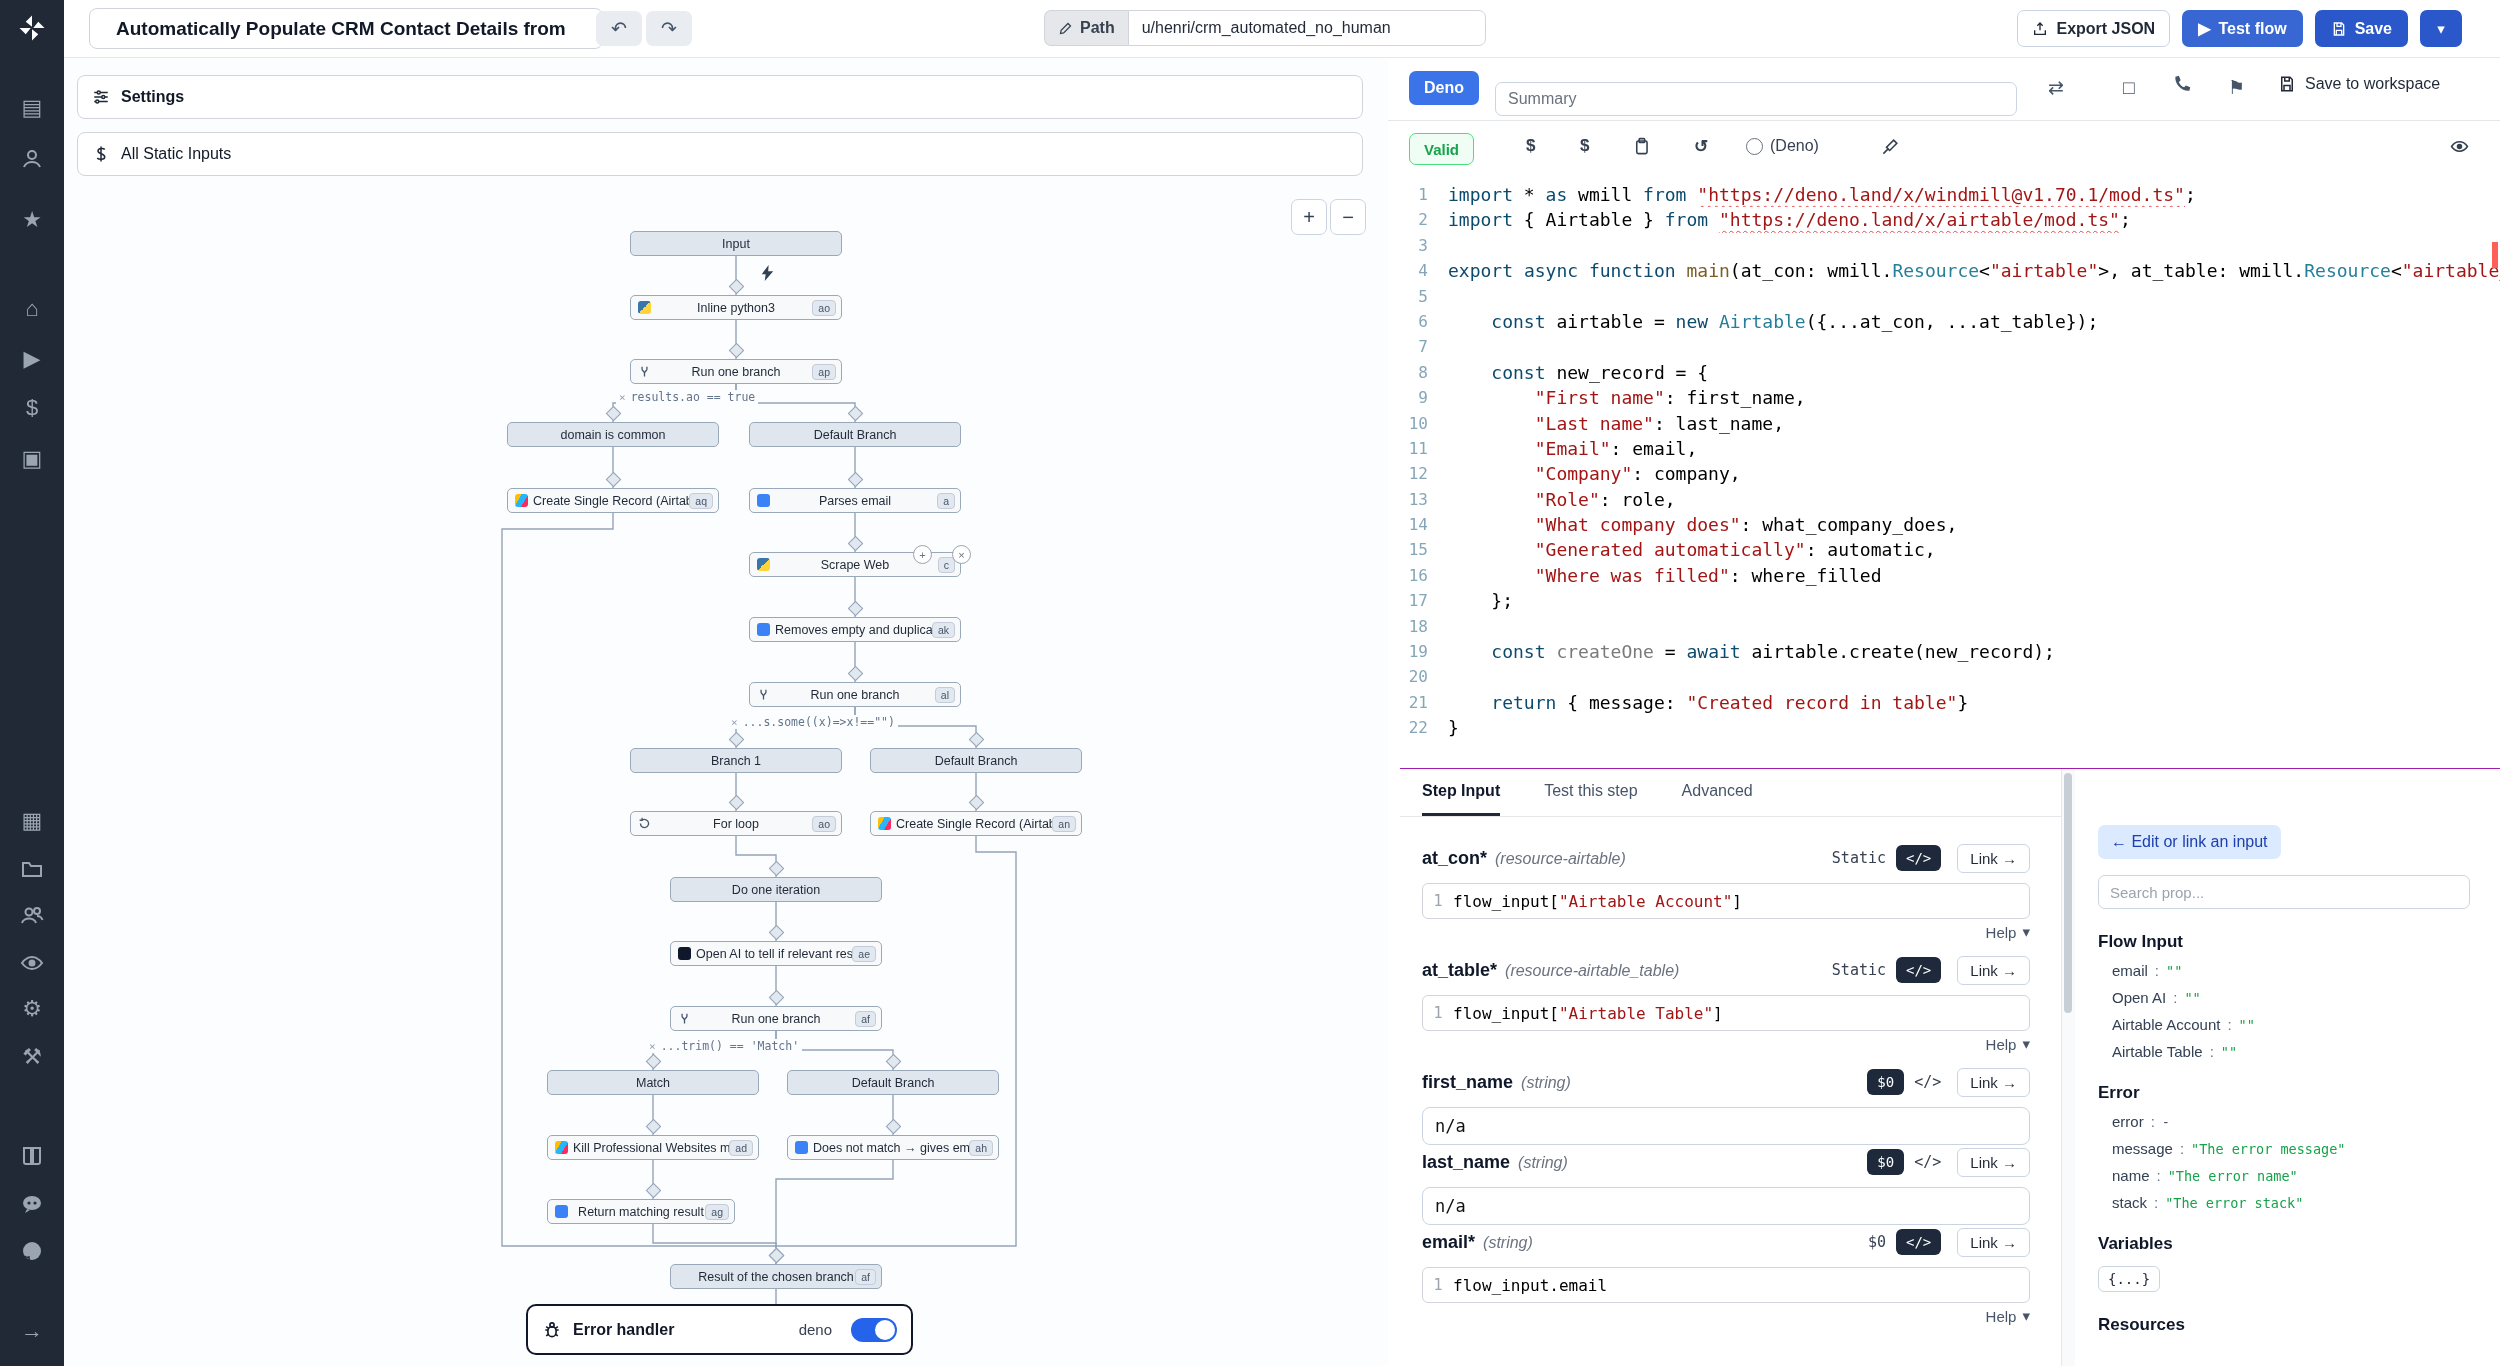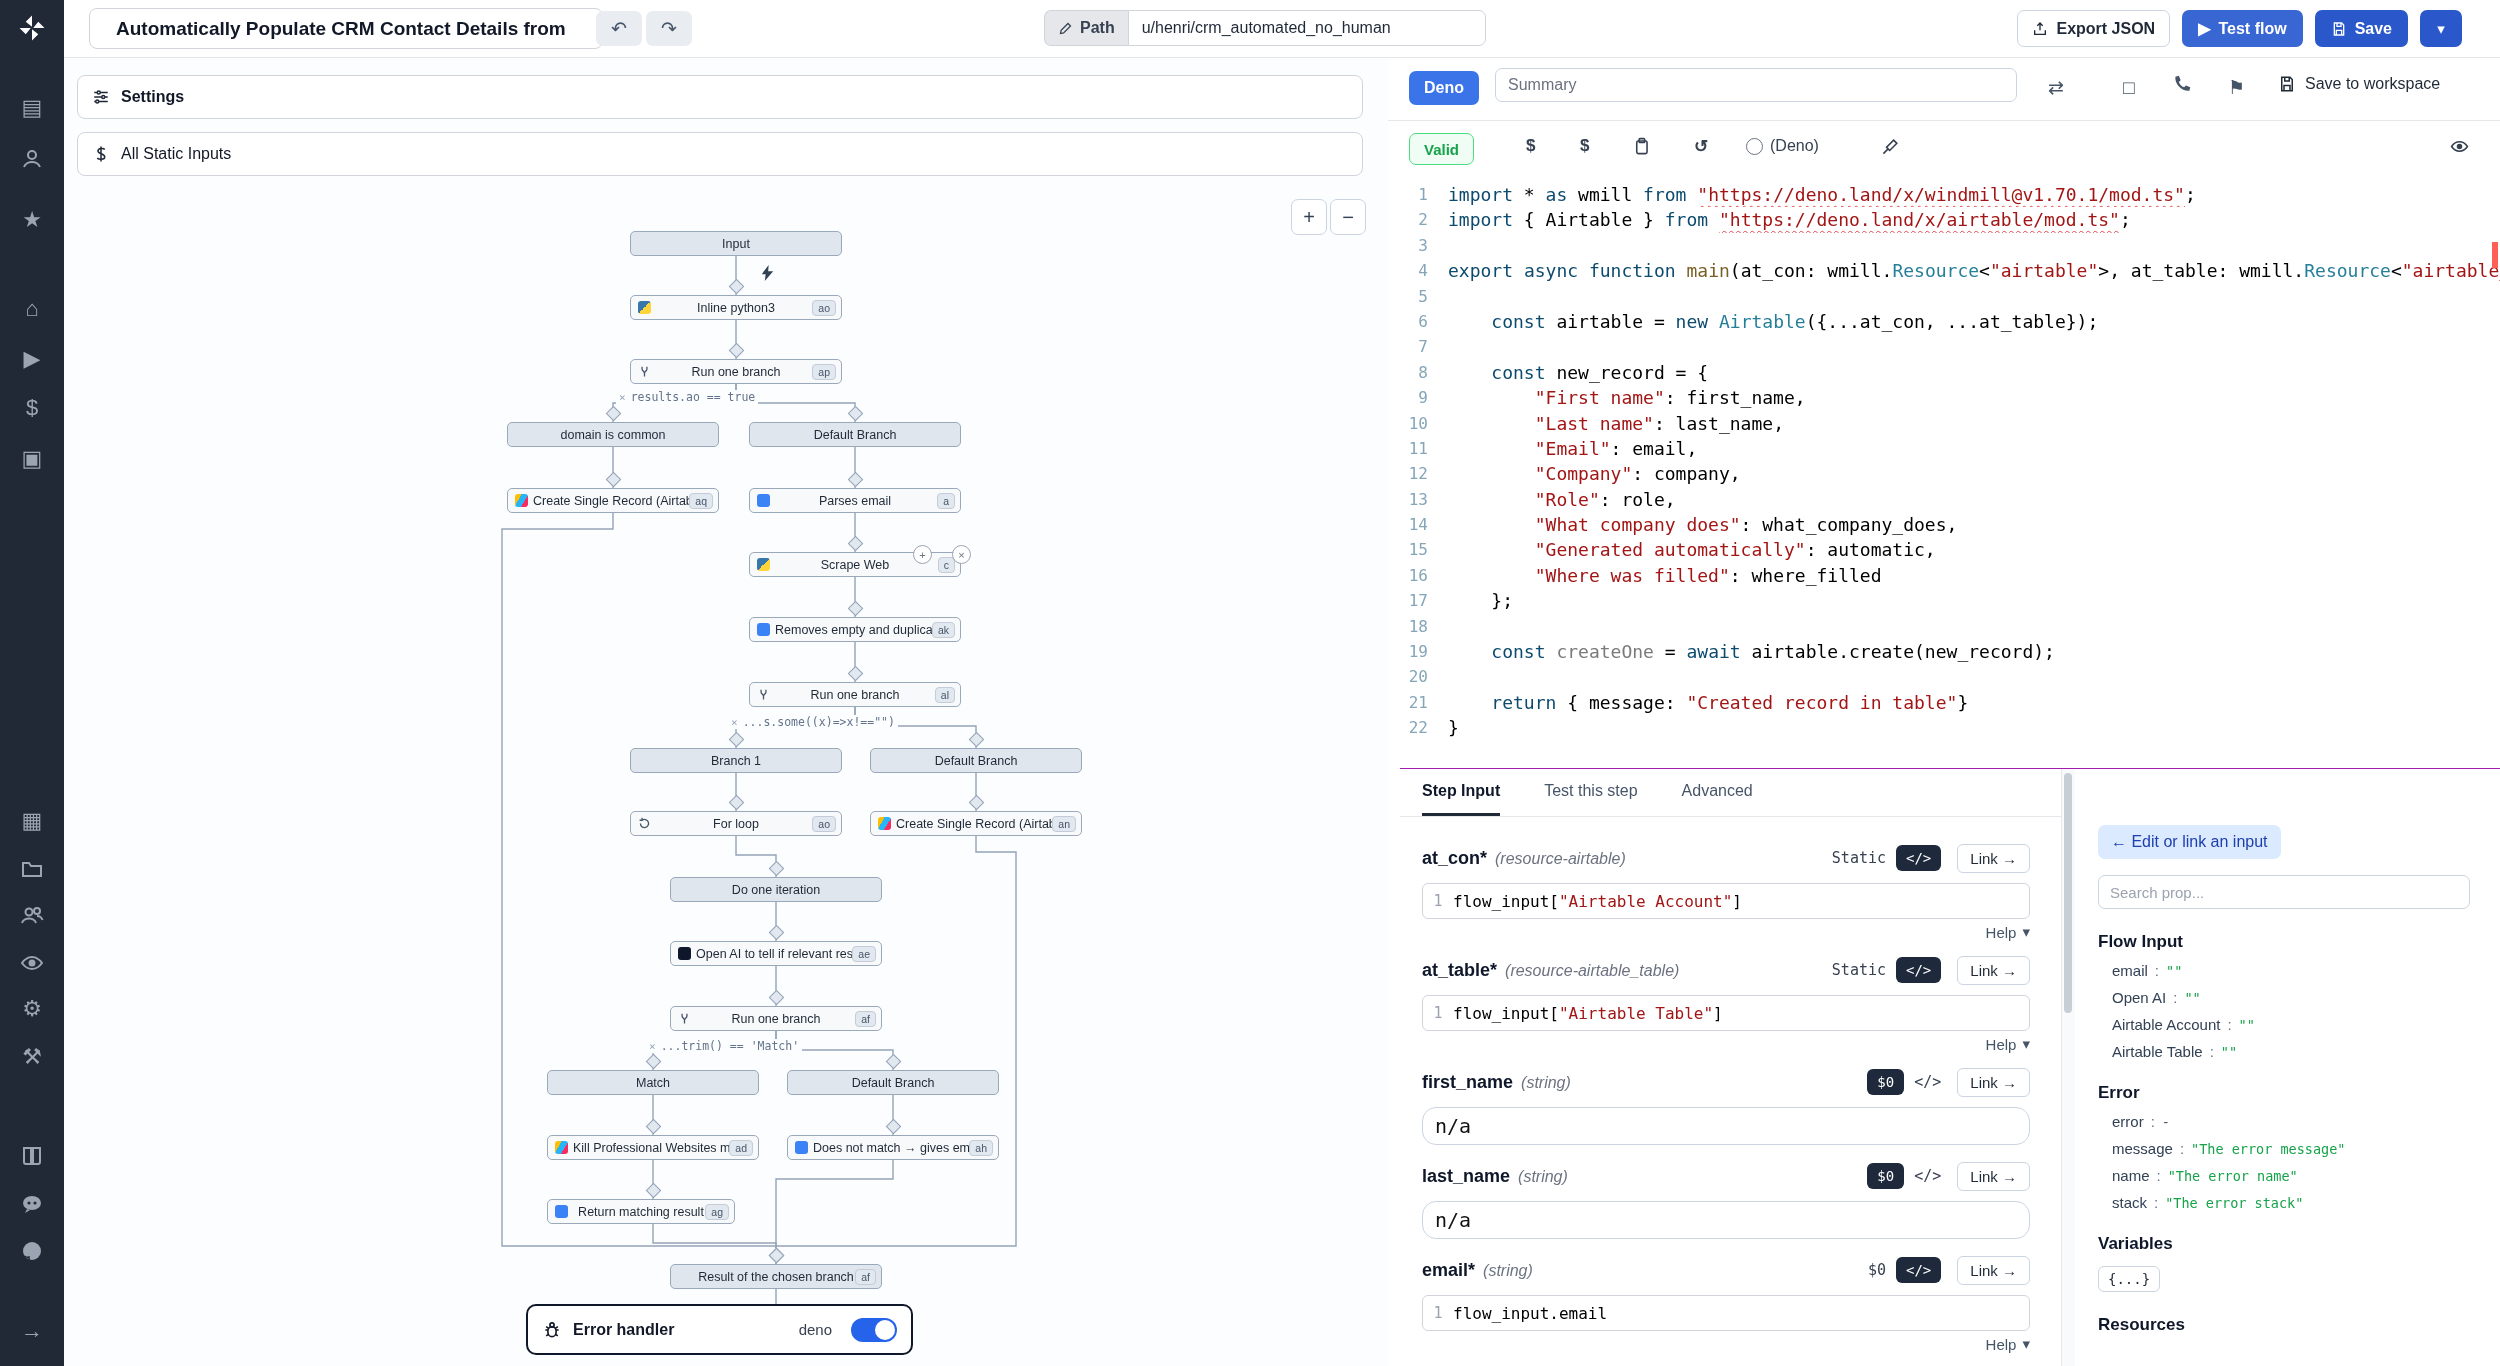--- a/index.html
+++ b/index.html
@@ -52,21 +52,21 @@
   .bolt{position:absolute;z-index:3;}
   .error-handler{position:absolute;border:2.5px solid #0f172a;border-radius:10px;background:#fff;display:flex;align-items:center;gap:11px;padding:0 14px;box-sizing:border-box;z-index:4;}
   .eh-label{font-size:16px;font-weight:700;color:#111827;flex:1;}
   .eh-lang{font-size:15px;color:#374151;margin-right:8px;}
   .toggle{width:46px;height:24px;border-radius:999px;background:#2563eb;position:relative;}
   .toggle .knob{position:absolute;right:2px;top:2px;width:20px;height:20px;border-radius:50%;background:#fff;}
   
   .right-panel{position:absolute;left:1388px;top:57px;width:1112px;height:1309px;background:#fff;}
   .editor-header{position:absolute;left:0;top:0;width:100%;height:63px;border-bottom:1px solid #e5e7eb;}
   .deno-badge{position:absolute;left:21px;top:14px;height:34px;background:#3b74e8;color:#fff;border-radius:7px;display:flex;align-items:center;padding:0 15px;font-size:16px;font-weight:700;}
-  .summary-input{position:absolute;left:107px;top:11px;width:522px;height:34px;border:1px solid #cbd5e1;border-radius:7px;box-sizing:border-box;padding:0 12px;font-size:16px;color:#111;font-family:"Liberation Sans",sans-serif;}
+  .summary-input{position:absolute;left:107px;top:25px;width:522px;height:34px;border:1px solid #cbd5e1;border-radius:7px;box-sizing:border-box;padding:0 12px;font-size:16px;color:#111;font-family:"Liberation Sans",sans-serif;}
   .summary-input::placeholder{color:#6b7280;}
   .hdr-ic{position:absolute;top:20px;color:#475569;font-size:19px;line-height:22px;}
   .hdr-ic svg{width:21px;height:21px;}
   .save-ws{position:absolute;left:890px;top:18px;display:flex;align-items:center;gap:9px;font-size:16px;color:#1f2937;font-weight:500;}
   .save-ws svg{width:18px;height:18px;}
   .editor-toolbar{position:absolute;left:0;top:63px;width:100%;height:56px;border-bottom:1px solid #e5e7eb;}
   .valid-badge{position:absolute;left:21px;top:13px;height:30px;border:1px solid #4ade80;background:#f0fdf4;color:#16a34a;border-radius:7px;display:flex;align-items:center;padding:0 14px;font-size:15px;font-weight:700;}
   .tb-ic{position:absolute;top:16px;color:#374151;font-size:17px;font-weight:600;}
   .tb-ic svg{width:19px;height:19px;}
   .runtime{position:absolute;left:358px;top:17px;display:flex;align-items:center;gap:7px;color:#374151;font-size:16px;}
@@ -90,21 +90,21 @@
   .field-head{display:flex;align-items:center;justify-content:space-between;height:34px;margin-bottom:8px;}
   .field-label{font-size:18px;color:#0f172a;}
   .field-label b{font-weight:700;}
   .field-label i{color:#6b7280;font-size:16px;margin-left:8px;}
   .field-btns{display:flex;align-items:center;gap:10px;}
   .fbtn-plain{font-size:15px;color:#374151;font-family:"DejaVu Sans Mono",monospace;}
   .fbtn-dark{background:#1e293b;color:#fff;border-radius:6px;padding:5px 10px;font-size:14px;font-family:"DejaVu Sans Mono",monospace;}
   .fbtn-outline{border:1px solid #cbd5e1;border-radius:6px;padding:5px 12px;font-size:15px;color:#1f2937;background:#fff;margin-left:6px;}
   .mini-code{border:1px solid #d1d5db;border-radius:6px;height:34px;display:flex;align-items:center;font-family:"DejaVu Sans Mono",monospace;font-size:16px;margin-bottom:4px;background:#fff;overflow:hidden;}
   .mini-code .g{width:30px;text-align:center;color:#9ca3af;font-size:15px;flex:0 0 auto;}
-  .value-box{border:1px solid #cbd5e1;border-radius:14px;height:36px;display:flex;align-items:center;padding:0 12px;font-family:"DejaVu Sans Mono",monospace;font-size:20px;color:#111;margin-bottom:14px;background:#fff;}
+  .value-box{border:1px solid #cbd5e1;border-radius:8px;height:36px;display:flex;align-items:center;padding:0 12px;font-family:"DejaVu Sans Mono",monospace;font-size:17px;color:#111;background:#fff;}
   .help-row{display:flex;justify-content:flex-end;align-items:center;gap:6px;font-size:15px;color:#475569;margin-bottom:12px;}
   .mid-scrollbar{position:absolute;left:661px;top:0;width:13px;height:598px;background:#f8fafc;border-left:1px solid #e5e7eb;}
   .mid-scrollbar .thumb{position:absolute;left:2px;top:4px;width:8px;height:240px;background:#c7ced6;border-radius:4px;}
   .props-col{position:absolute;left:674px;top:0;width:426px;height:598px;overflow:hidden;padding:0 30px 0 24px;box-sizing:border-box;}
   .edit-link{display:inline-block;margin-top:56px;background:#dbeafe;color:#1e40af;border-radius:7px;padding:8px 13px;font-size:16px;font-weight:500;}
   .prop-search{display:block;margin-top:16px;width:100%;height:34px;border:1px solid #cbd5e1;border-radius:7px;box-sizing:border-box;padding:0 11px;font-size:15px;font-family:"Liberation Sans",sans-serif;}
   .prop-search::placeholder{color:#9ca3af;}
   .prop-title{margin-top:23px;font-size:17px;font-weight:700;color:#0f172a;}
   .prop-row{margin-top:10px;padding-left:14px;font-size:15px;color:#334155;display:flex;gap:7px;align-items:baseline;}
   .prop-row .k{font-weight:500;}

